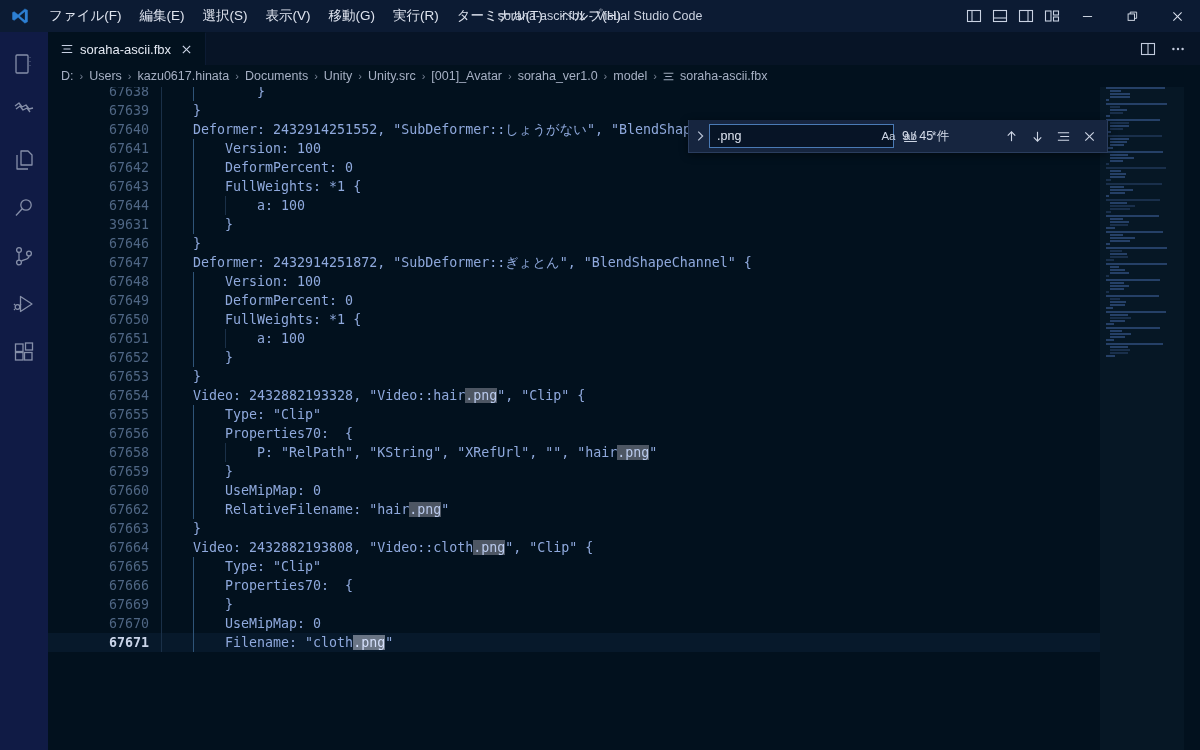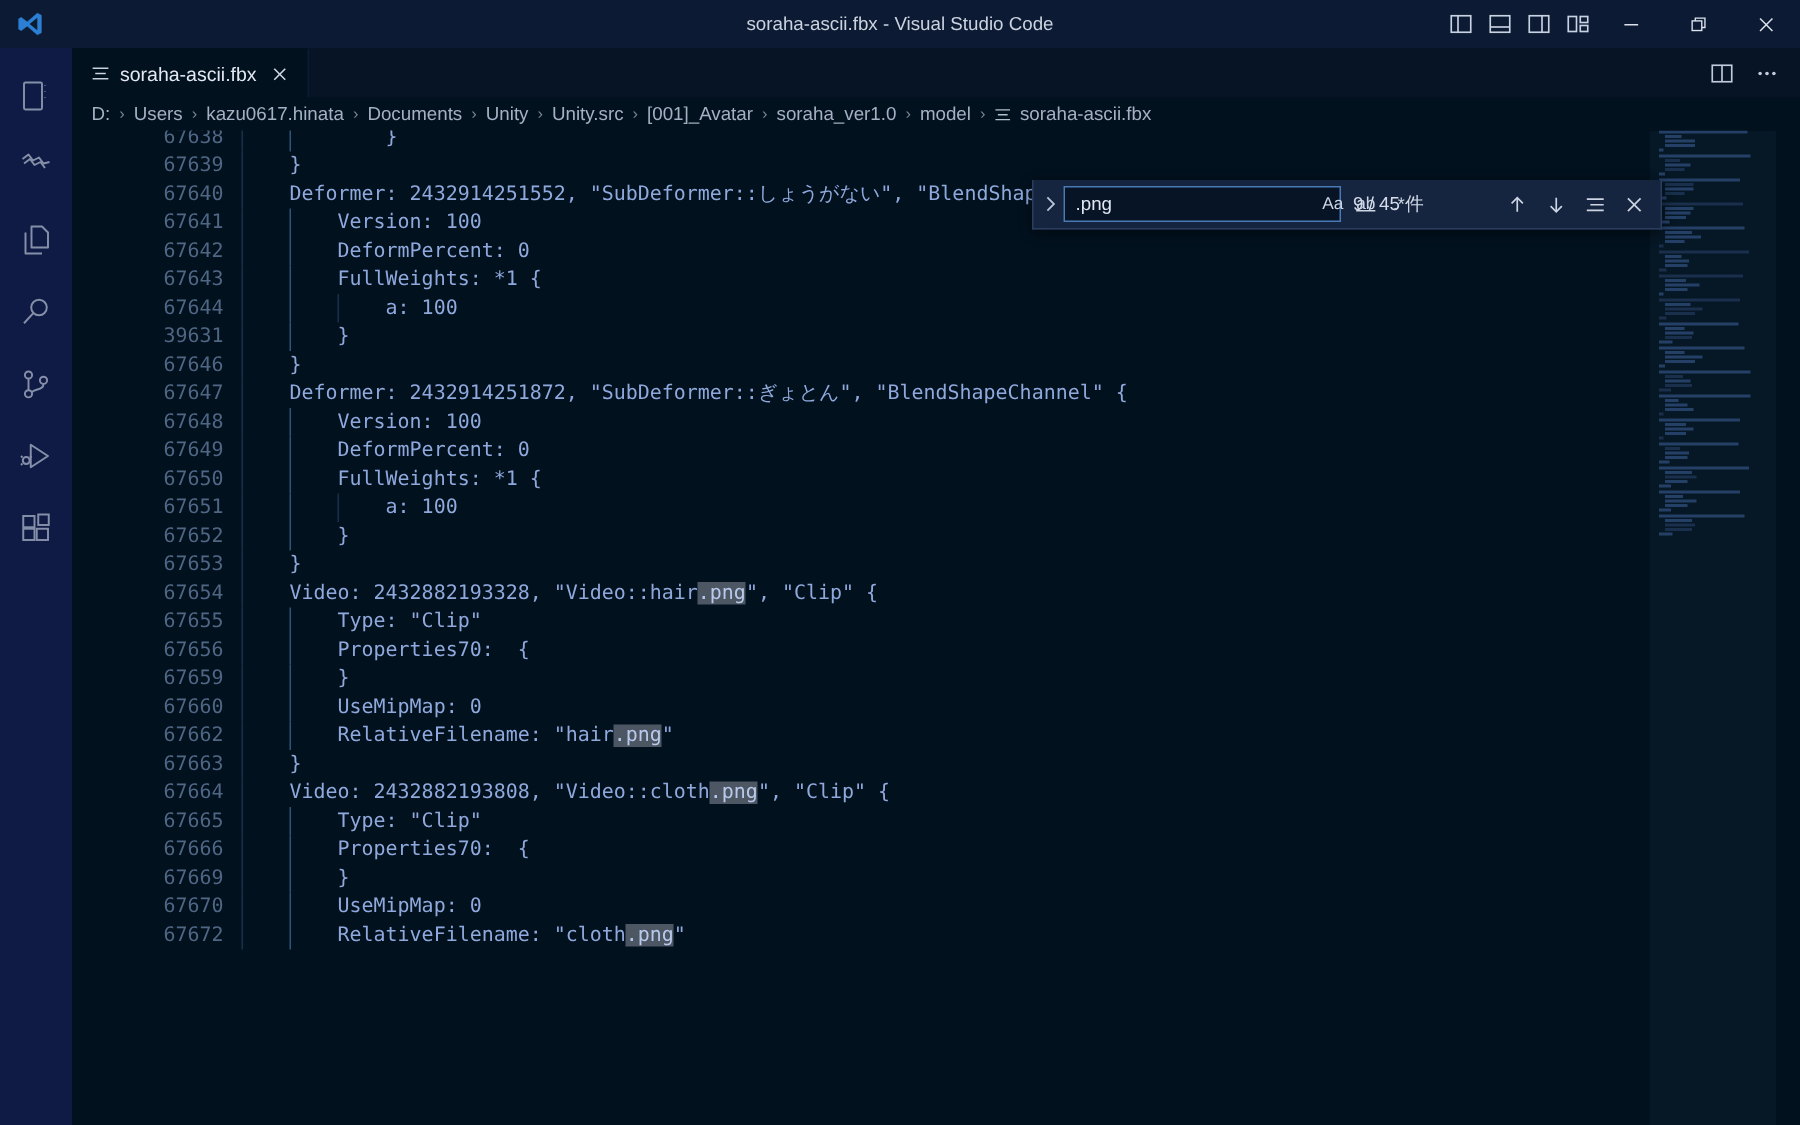--- a/index.html
+++ b/index.html
@@ -198,20 +198,30 @@
 <body>
 
 <div id="app">
 
   <div class="titlebar">
     <div class="vscode-logo">
       <svg viewBox="0 0 24 24" fill="none">
         <path d="M18.5 2.5 L22 4.2 V19.8 L18.5 21.5 L9.5 13.8 L4.3 17.8 L2 16.6 V7.4 L4.3 6.2 L9.5 10.2 Z" fill="#2d7fd3" stroke="#2d7fd3" stroke-width="0.6" stroke-linejoin="round"></path>
         <path d="M18.5 6.4 V17.6 L11.6 12 Z" fill="#0b1d33"></path>
       </svg>
+    </div>
+    <div class="menubar">
+      <div class="menu-item">ファイル(F)</div>
+      <div class="menu-item">編集(E)</div>
+      <div class="menu-item">選択(S)</div>
+      <div class="menu-item">表示(V)</div>
+      <div class="menu-item">移動(G)</div>
+      <div class="menu-item">実行(R)</div>
+      <div class="menu-item">ターミナル(T)</div>
+      <div class="menu-item">ヘルプ(H)</div>
     </div>
     <div class="title-center">soraha-ascii.fbx - Visual Studio Code</div>
     <div class="title-right">
       <div class="layout-ctrl">
         <svg viewBox="0 0 16 16" fill="none" stroke="#c9d2e2" stroke-width="1.1">
           <rect x="1.5" y="2.5" width="13" height="11"></rect>
             <line x1="6" y1="2.5" x2="6" y2="13.5"></line>
         </svg>
       </div>
       <div class="layout-ctrl">
@@ -387,30 +397,31 @@
           <div class="row"><span class="lnum">67647</span><div class="guide" style="left: 113px;"></div><span class="code"><span>    Deformer: 2432914251872, "SubDeformer::ぎょとん", "BlendShapeChannel" {</span></span></div>
           <div class="row"><span class="lnum">67648</span><div class="guide" style="left: 113px;"></div><div class="guide active" style="left: 145.08px;"></div><span class="code"><span>        Version: 100</span></span></div>
           <div class="row"><span class="lnum">67649</span><div class="guide" style="left: 113px;"></div><div class="guide active" style="left: 145.08px;"></div><span class="code"><span>        DeformPercent: 0</span></span></div>
           <div class="row"><span class="lnum">67650</span><div class="guide" style="left: 113px;"></div><div class="guide active" style="left: 145.08px;"></div><span class="code"><span>        FullWeights: *1 {</span></span></div>
           <div class="row"><span class="lnum">67651</span><div class="guide" style="left: 113px;"></div><div class="guide active" style="left: 145.08px;"></div><div class="guide" style="left: 177.16px;"></div><span class="code"><span>            a: 100</span></span></div>
           <div class="row"><span class="lnum">67652</span><div class="guide" style="left: 113px;"></div><div class="guide active" style="left: 145.08px;"></div><span class="code"><span>        }</span></span></div>
           <div class="row"><span class="lnum">67653</span><div class="guide" style="left: 113px;"></div><span class="code"><span>    }</span></span></div>
           <div class="row"><span class="lnum">67654</span><div class="guide" style="left: 113px;"></div><span class="code"><span>    Video: 2432882193328, "Video::hair</span><span class="hl">.png</span><span>", "Clip" {</span></span></div>
           <div class="row"><span class="lnum">67655</span><div class="guide" style="left: 113px;"></div><div class="guide active" style="left: 145.08px;"></div><span class="code"><span>        Type: "Clip"</span></span></div>
           <div class="row"><span class="lnum">67656</span><div class="guide" style="left: 113px;"></div><div class="guide active" style="left: 145.08px;"></div><span class="code"><span>        Properties70:  {</span></span></div>
+          <div class="row"><span class="lnum">67658</span><div class="guide" style="left: 113px;"></div><div class="guide active" style="left: 145.08px;"></div><div class="guide" style="left: 177.16px;"></div><span class="code"><span>            P: "RelPath", "KString", "XRefUrl", "", "hair</span><span class="hl">.png</span><span>"</span></span></div>
           <div class="row"><span class="lnum">67659</span><div class="guide" style="left: 113px;"></div><div class="guide active" style="left: 145.08px;"></div><span class="code"><span>        }</span></span></div>
           <div class="row"><span class="lnum">67660</span><div class="guide" style="left: 113px;"></div><div class="guide active" style="left: 145.08px;"></div><span class="code"><span>        UseMipMap: 0</span></span></div>
           <div class="row"><span class="lnum">67662</span><div class="guide" style="left: 113px;"></div><div class="guide active" style="left: 145.08px;"></div><span class="code"><span>        RelativeFilename: "hair</span><span class="hl">.png</span><span>"</span></span></div>
           <div class="row"><span class="lnum">67663</span><div class="guide" style="left: 113px;"></div><span class="code"><span>    }</span></span></div>
           <div class="row"><span class="lnum">67664</span><div class="guide" style="left: 113px;"></div><span class="code"><span>    Video: 2432882193808, "Video::cloth</span><span class="hl">.png</span><span>", "Clip" {</span></span></div>
           <div class="row"><span class="lnum">67665</span><div class="guide" style="left: 113px;"></div><div class="guide active" style="left: 145.08px;"></div><span class="code"><span>        Type: "Clip"</span></span></div>
           <div class="row"><span class="lnum">67666</span><div class="guide" style="left: 113px;"></div><div class="guide active" style="left: 145.08px;"></div><span class="code"><span>        Properties70:  {</span></span></div>
           <div class="row"><span class="lnum">67669</span><div class="guide" style="left: 113px;"></div><div class="guide active" style="left: 145.08px;"></div><span class="code"><span>        }</span></span></div>
           <div class="row"><span class="lnum">67670</span><div class="guide" style="left: 113px;"></div><div class="guide active" style="left: 145.08px;"></div><span class="code"><span>        UseMipMap: 0</span></span></div>
-          <div class="row"><span class="lnum">67672</span><div class="guide" style="left: 113px;"></div><div class="guide active" style="left: 145.08px;"></div><span class="code"><span>        RelativeFilename: "cloth</span><span class="hl">.png</span><span>"</span></span></div>
+          <div class="row active"><span class="lnum">67671</span><div class="guide" style="left: 113px;"></div><div class="guide active" style="left: 145.08px;"></div><span class="code"><span>        Filename: "cloth</span><span class="hl-cur">.png</span><span>"</span></span></div>
         </div>
     </div>
 
     <div class="vert-line"></div>
 
     <div class="minimap">
       <div id="mm">
           <div class="mm-block">
             <div class="mm-line"><span style="display: inline-block; width: 6px;"></span><span class="mm-bar" style="width: 59px;"></span></div>
             <div class="mm-line"><span style="display: inline-block; width: 10px;"></span><span class="mm-bar" style="width: 11px;"></span></div>

